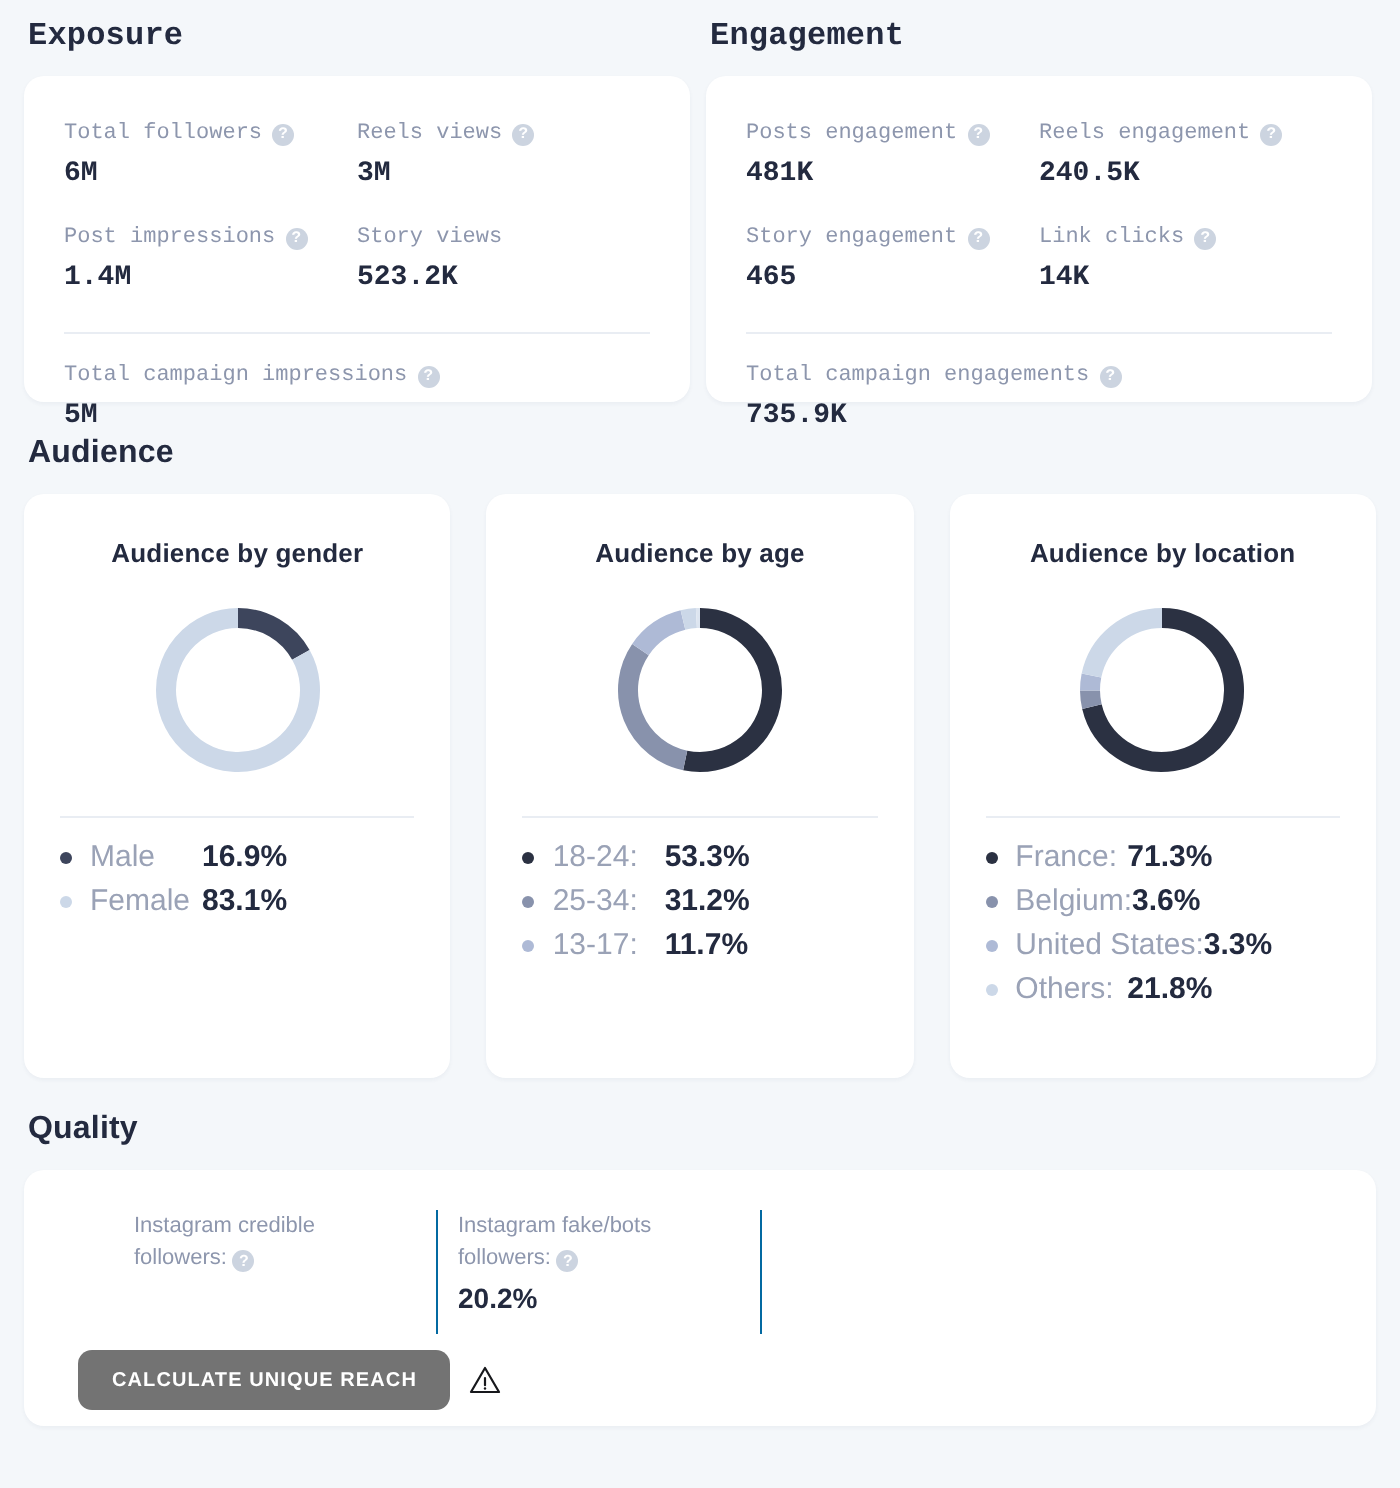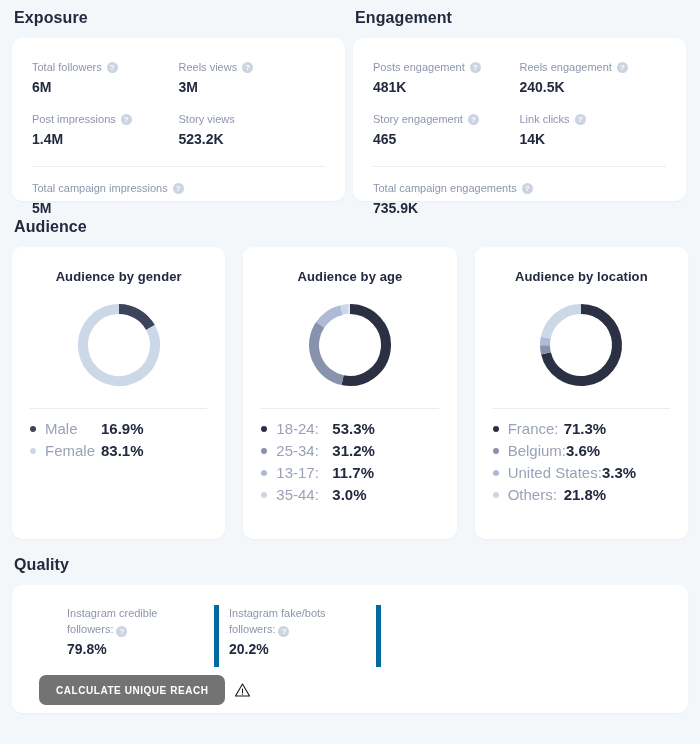--- a/index.html
+++ b/index.html
@@ -23,20 +23,21 @@
     background: #ffffff;
     border-radius: 10px;
     box-shadow: 0 1px 2px rgba(40,55,90,0.05);
   }
 
   
   .top-row {
     display: flex;
     gap: 8px;
     padding: 0 12px;
+    font-family: Liberation Mono, monospace;
   }
   .top-col { width: 333px; }
   .top-col .section-title { margin: 9px 0 11px 2px; }
   .metrics-card { padding: 22px 20px 20px 20px; height: 163px; }
   .metrics-grid {
     display: flex;
   }
   .metric { width: 50%; }
   .metric.m-row2 { margin-top: 16px; }
   .metric-label {
@@ -131,21 +132,21 @@
   .quality-wrap .section-title { margin: 0 0 11px 2px; }
   .quality-card {
     height: 128px;
     padding: 20px 0 0 0;
     position: relative;
   }
   .quality-stats { display: flex; height: 62px; }
   .q-spacer { width: 45px; flex: none; }
   .q-cell {
     padding: 0 18px 0 10px;
-    border-right: 5px solid #0369a1;
+    border-right: 1px solid #0369a1;
     width: 162px;
     flex: none;
   }
   .q-cell:first-of-type { border-left: 1px solid #e9edf3; }
   .q-label {
     font-size: 11px;
     color: #8d96ad;
     line-height: 16px;
   }
   .q-label .info-icon { position: relative; top: 1px; margin-left: 3px; }
@@ -324,25 +325,20 @@
             <div class="legend-item">
               <span class="legend-dot" style="background: rgb(136, 146, 172);"></span>
               <span class="legend-label">25-34:</span>
               <span class="legend-value">31.2%</span>
             </div>
             <div class="legend-item">
               <span class="legend-dot" style="background: rgb(174, 186, 214);"></span>
               <span class="legend-label">13-17:</span>
               <span class="legend-value">11.7%</span>
             </div>
-            <div class="legend-item">
-              <span class="legend-dot" style="background: rgb(204, 216, 232);"></span>
-              <span class="legend-label">35-44:</span>
-              <span class="legend-value">3.0%</span>
-            </div>
           </div>
       </div>
 
       <div class="card aud-card">
         <div class="aud-title">Audience by location</div>
         <div class="donut-holder" id="donut-2">
             <svg width="86" height="86" viewBox="0 0 86 86">
               <path d="M 43 7 A 36 36 0 1 1 7.968453604643443 51.294019360357254" stroke="#2b3142" stroke-width="10" fill="none"></path>
               <path d="M 7.968453604643443 51.294019360357254 A 36 36 0 0 1 7.000710609179066 43.22619318276011" stroke="#8892ac" stroke-width="10" fill="none"></path>
               <path d="M 7.000710609179066 43.22619318276011 A 36 36 0 0 1 7.725218114167113 35.810440701481355" stroke="#aebad6" stroke-width="10" fill="none"></path>
@@ -377,21 +373,20 @@
     </div>
   </div>
 
   <div class="quality-wrap">
     <div class="section-title">Quality</div>
     <div class="card quality-card">
       <div class="quality-stats">
         <div class="q-spacer"></div>
         <div class="q-cell">
           <div class="q-label"><span>Instagram credible followers:</span><span class="info-icon">?</span></div>
-          <div class="q-value">79.8%</div>
         </div>
         <div class="q-cell">
           <div class="q-label"><span>Instagram fake/bots followers:</span><span class="info-icon">?</span></div>
           <div class="q-value">20.2%</div>
         </div>
       </div>
       <div class="btn-row">
         <button class="calc-btn">CALCULATE UNIQUE REACH</button>
         <span>
           <svg class="warn-icon" width="17" height="16" viewBox="0 0 17 16" fill="none" aria-hidden="true">

